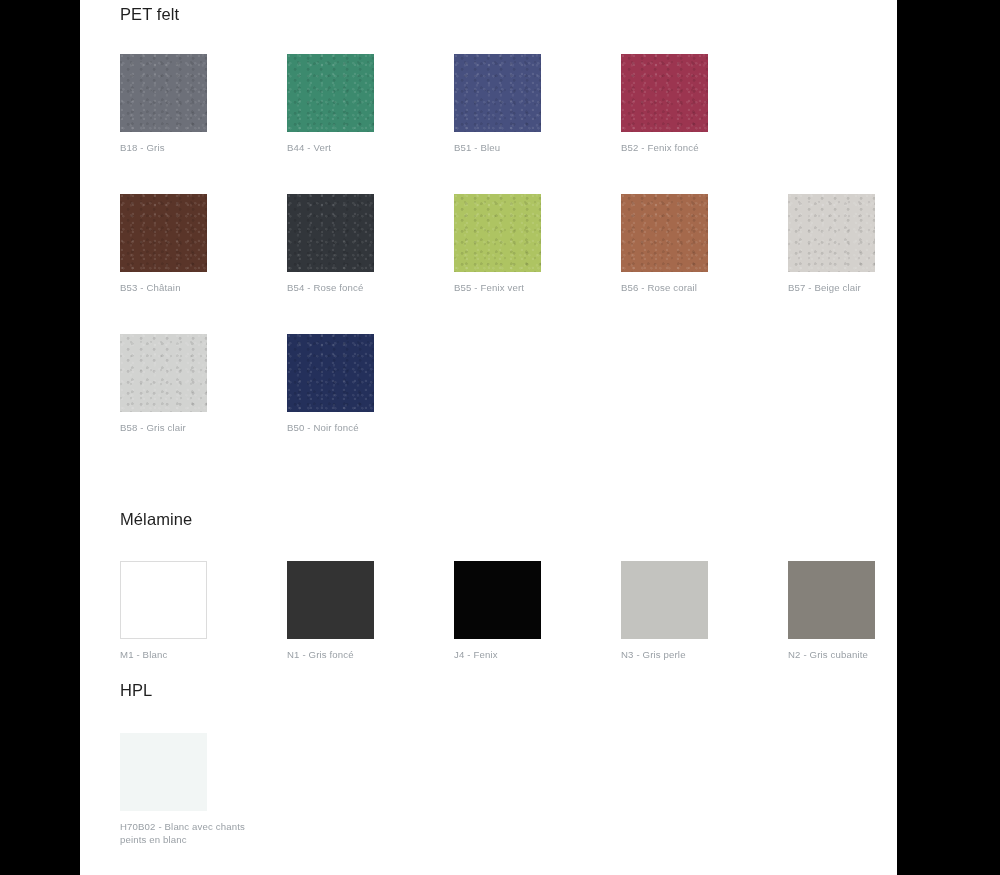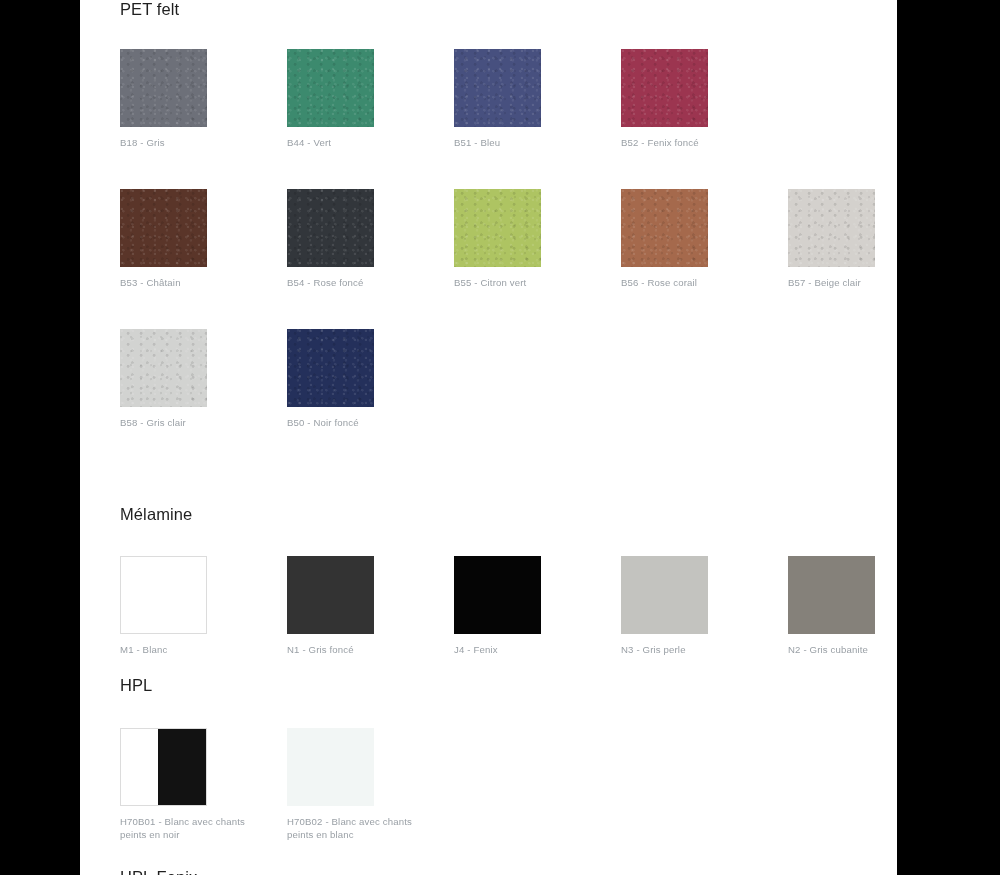--- a/index.html
+++ b/index.html
@@ -53,21 +53,21 @@
   .swatch-label {
     margin-top: 9px;
     font-size: 9.6px;
     line-height: 13px;
     color: #9aa0a6;
     letter-spacing: 0.15px;
     width: 148px;
     font-family: "Liberation Sans", sans-serif;
   }
   
-  .sec-pet .section-title { }
+  .sec-pet .section-title { padding-top: 5px; }
   .sec-pet .grid { margin-top: 30px; }
   .sec-pet .row { display: flex; margin-bottom: 40px; }
   .sec-melamine { margin-top: 36px; }
   .sec-melamine .grid { margin-top: 32px; }
   .sec-hpl { margin-top: 20px; }
   .sec-hpl .grid { margin-top: 33px; }
   .sec-fenix { margin-top: 27px; }
   .row { display: flex; }
   .noise {
     background-image:
@@ -115,21 +115,21 @@
             <div class="swatch-cell">
               <div class="swatch-box noise" style="background-color: rgb(90, 53, 41);"></div>
               <div class="swatch-label">B53 - Châtain</div>
             </div>
             <div class="swatch-cell">
               <div class="swatch-box noise" style="background-color: rgb(50, 54, 59);"></div>
               <div class="swatch-label">B54 - Rose foncé</div>
             </div>
             <div class="swatch-cell">
               <div class="swatch-box noise" style="background-color: rgb(174, 196, 98);"></div>
-              <div class="swatch-label">B55 - Citron vert</div>
+              <div class="swatch-label">B55 - Fenix vert</div>
             </div>
             <div class="swatch-cell">
               <div class="swatch-box noise" style="background-color: rgb(165, 105, 76);"></div>
               <div class="swatch-label">B56 - Rose corail</div>
             </div>
             <div class="swatch-cell">
               <div class="swatch-box noise" style="background-color: rgb(212, 209, 205);"></div>
               <div class="swatch-label">B57 - Beige clair</div>
             </div>
           </div>
@@ -174,27 +174,20 @@
             </div>
           </div>
         </div>
       </section>
 
       <section class="sec-hpl">
         <h2 class="section-title">HPL</h2>
         <div class="grid">
           <div class="row">
             <div class="swatch-cell">
-              <div class="swatch-box bordered">
-                <div class="half" style="width: 44%; background-color: rgb(255, 255, 255);"></div>
-                <div class="half" style="width: 56%; background-color: rgb(18, 18, 18);"></div>
-              </div>
-              <div class="swatch-label">H70B01 - Blanc avec chants peints en noir</div>
-            </div>
-            <div class="swatch-cell">
               <div class="swatch-box" style="background-color: rgb(242, 246, 245);"></div>
               <div class="swatch-label">H70B02 - Blanc avec chants peints en blanc</div>
             </div>
           </div>
         </div>
       </section>
 
       <section class="sec-fenix">
         <h2 class="section-title">HPL Fenix</h2>
 

